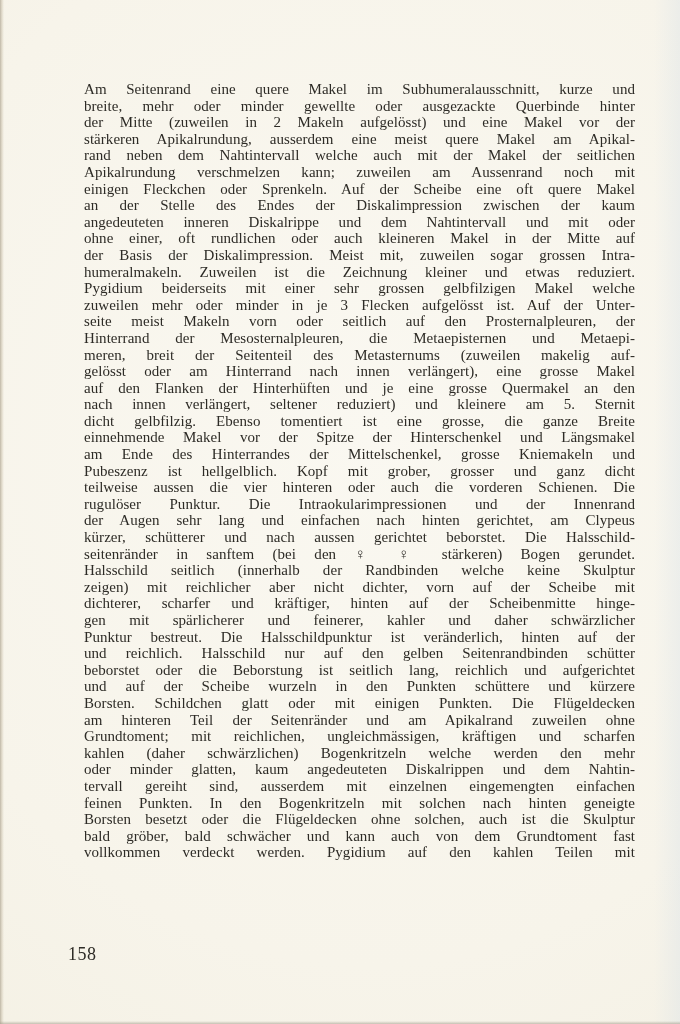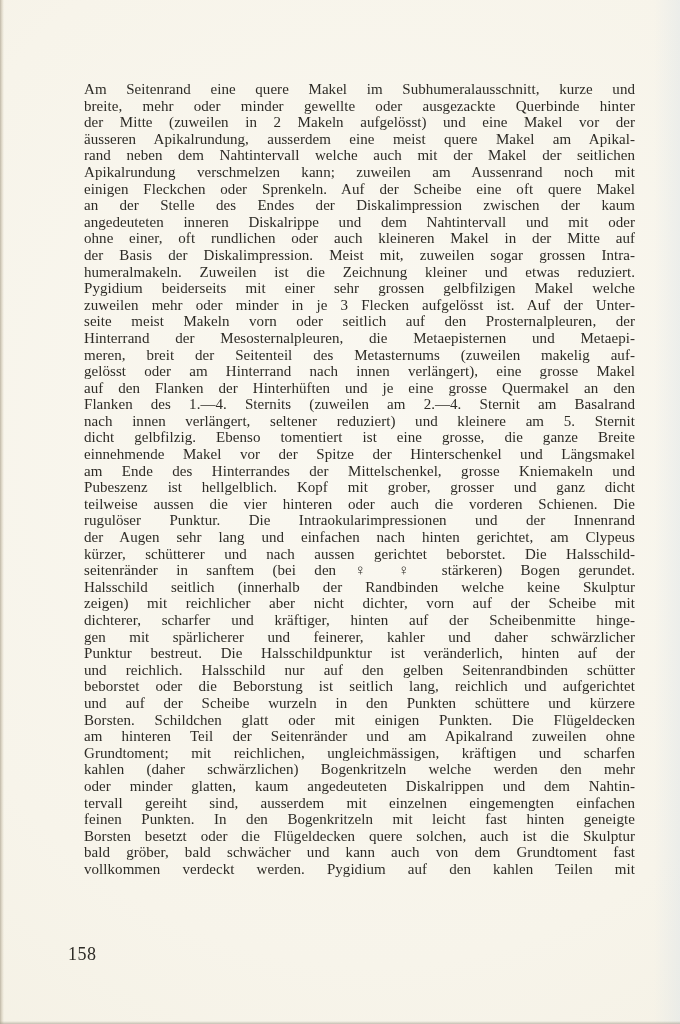--- a/index.html
+++ b/index.html
@@ -78,37 +78,36 @@
 <div class="scan-page">
 
   <div class="edge-left"></div>
   <div class="tint-right"></div>
 
   <div class="text-block">
 
   <div class="text-line">Am Seitenrand eine quere Makel im Subhumeralausschnitt, kurze und</div>
       <div class="text-line">breite, mehr oder minder gewellte oder ausgezackte Querbinde hinter</div>
       <div class="text-line">der Mitte (zuweilen in 2 Makeln aufgelösst) und eine Makel vor der</div>
-      <div class="text-line">äusseren Apikalrundung, ausserdem eine meist quere Makel am Apikal-</div>
+      <div class="text-line">stärkeren Apikalrundung, ausserdem eine meist quere Makel am Apikal-</div>
       <div class="text-line">rand neben dem Nahtintervall welche auch mit der Makel der seitlichen</div>
       <div class="text-line">Apikalrundung verschmelzen kann; zuweilen am Aussenrand noch mit</div>
       <div class="text-line">einigen Fleckchen oder Sprenkeln. Auf der Scheibe eine oft quere Makel</div>
       <div class="text-line">an der Stelle des Endes der Diskalimpression zwischen der kaum</div>
       <div class="text-line">angedeuteten inneren Diskalrippe und dem Nahtintervall und mit oder</div>
       <div class="text-line">ohne einer, oft rundlichen oder auch kleineren Makel in der Mitte auf</div>
       <div class="text-line">der Basis der Diskalimpression. Meist mit, zuweilen sogar grossen Intra-</div>
       <div class="text-line">humeralmakeln. Zuweilen ist die Zeichnung kleiner und etwas reduziert.</div>
       <div class="text-line">Pygidium beiderseits mit einer sehr grossen gelbfilzigen Makel welche</div>
       <div class="text-line">zuweilen mehr oder minder in je 3 Flecken aufgelösst ist. Auf der Unter-</div>
       <div class="text-line">seite meist Makeln vorn oder seitlich auf den Prosternalpleuren, der</div>
       <div class="text-line">Hinterrand der Mesosternalpleuren, die Metaepisternen und Metaepi-</div>
       <div class="text-line">meren, breit der Seitenteil des Metasternums (zuweilen makelig auf-</div>
       <div class="text-line">gelösst oder am Hinterrand nach innen verlängert), eine grosse Makel</div>
       <div class="text-line">auf den Flanken der Hinterhüften und je eine grosse Quermakel an den</div>
-      <div class="text-line">Flanken des 1.—4. Sternits (zuweilen am 2.—4. Sternit am Basalrand</div>
       <div class="text-line">nach innen verlängert, seltener reduziert) und kleinere am 5. Sternit</div>
       <div class="text-line">dicht gelbfilzig. Ebenso tomentiert ist eine grosse, die ganze Breite</div>
       <div class="text-line">einnehmende Makel vor der Spitze der Hinterschenkel und Längsmakel</div>
       <div class="text-line">am Ende des Hinterrandes der Mittelschenkel, grosse Kniemakeln und</div>
       <div class="text-line">Pubeszenz ist hellgelblich. Kopf mit grober, grosser und ganz dicht</div>
       <div class="text-line">teilweise aussen die vier hinteren oder auch die vorderen Schienen. Die</div>
       <div class="text-line">rugulöser Punktur. Die Intraokularimpressionen und der Innenrand</div>
       <div class="text-line">der Augen sehr lang und einfachen nach hinten gerichtet, am Clypeus</div>
       <div class="text-line">kürzer, schütterer und nach aussen gerichtet beborstet. Die Halsschild-</div>
       <div class="text-line">seitenränder in sanftem (bei den ♀ ♀ stärkeren) Bogen gerundet.</div>
@@ -119,22 +118,22 @@
       <div class="text-line">Punktur bestreut. Die Halsschildpunktur ist veränderlich, hinten auf der</div>
       <div class="text-line">und reichlich. Halsschild nur auf den gelben Seitenrandbinden schütter</div>
       <div class="text-line">beborstet oder die Beborstung ist seitlich lang, reichlich und aufgerichtet</div>
       <div class="text-line">und auf der Scheibe wurzeln in den Punkten schüttere und kürzere</div>
       <div class="text-line">Borsten. Schildchen glatt oder mit einigen Punkten. Die Flügeldecken</div>
       <div class="text-line">am hinteren Teil der Seitenränder und am Apikalrand zuweilen ohne</div>
       <div class="text-line">Grundtoment; mit reichlichen, ungleichmässigen, kräftigen und scharfen</div>
       <div class="text-line">kahlen (daher schwärzlichen) Bogenkritzeln welche werden den mehr</div>
       <div class="text-line">oder minder glatten, kaum angedeuteten Diskalrippen und dem Nahtin-</div>
       <div class="text-line">tervall gereiht sind, ausserdem mit einzelnen eingemengten einfachen</div>
-      <div class="text-line">feinen Punkten. In den Bogenkritzeln mit leicht fast hinten geneigte</div>
-      <div class="text-line">Borsten besetzt oder die Flügeldecken quere solchen, auch ist die Skulptur</div>
+      <div class="text-line">feinen Punkten. In den Bogenkritzeln mit solchen nach hinten geneigte</div>
+      <div class="text-line">Borsten besetzt oder die Flügeldecken ohne solchen, auch ist die Skulptur</div>
       <div class="text-line">bald gröber, bald schwächer und kann auch von dem Grundtoment fast</div>
       <div class="text-line">vollkommen verdeckt werden. Pygidium auf den kahlen Teilen mit</div>
     </div>
 
   <div class="page-number">158</div>
 
   <div class="edge-bottom"></div>
 
 </div>
 

